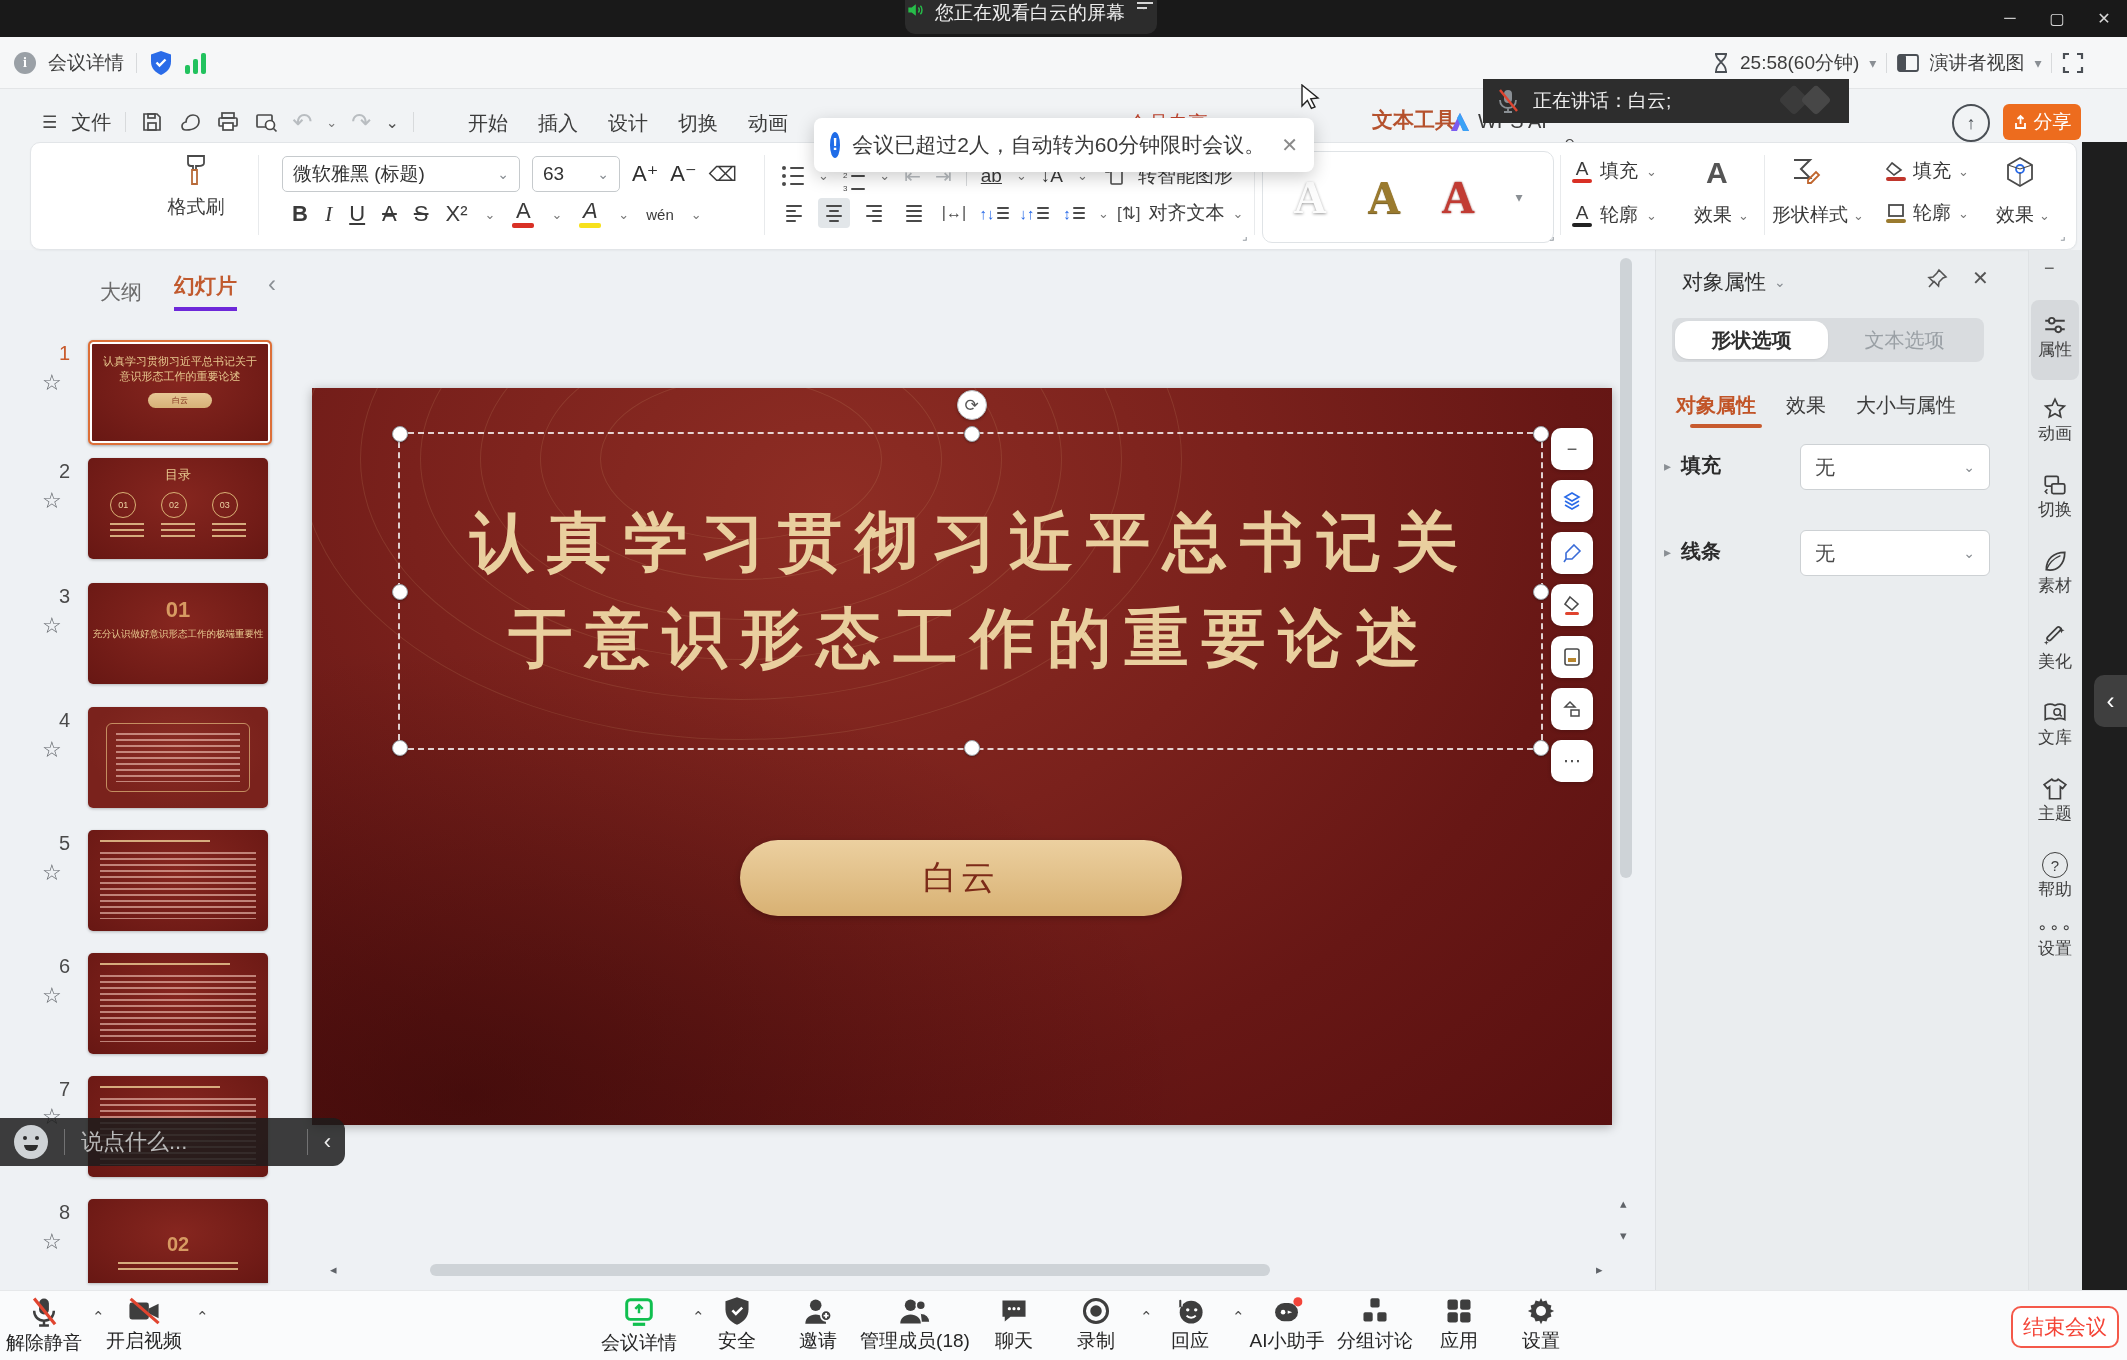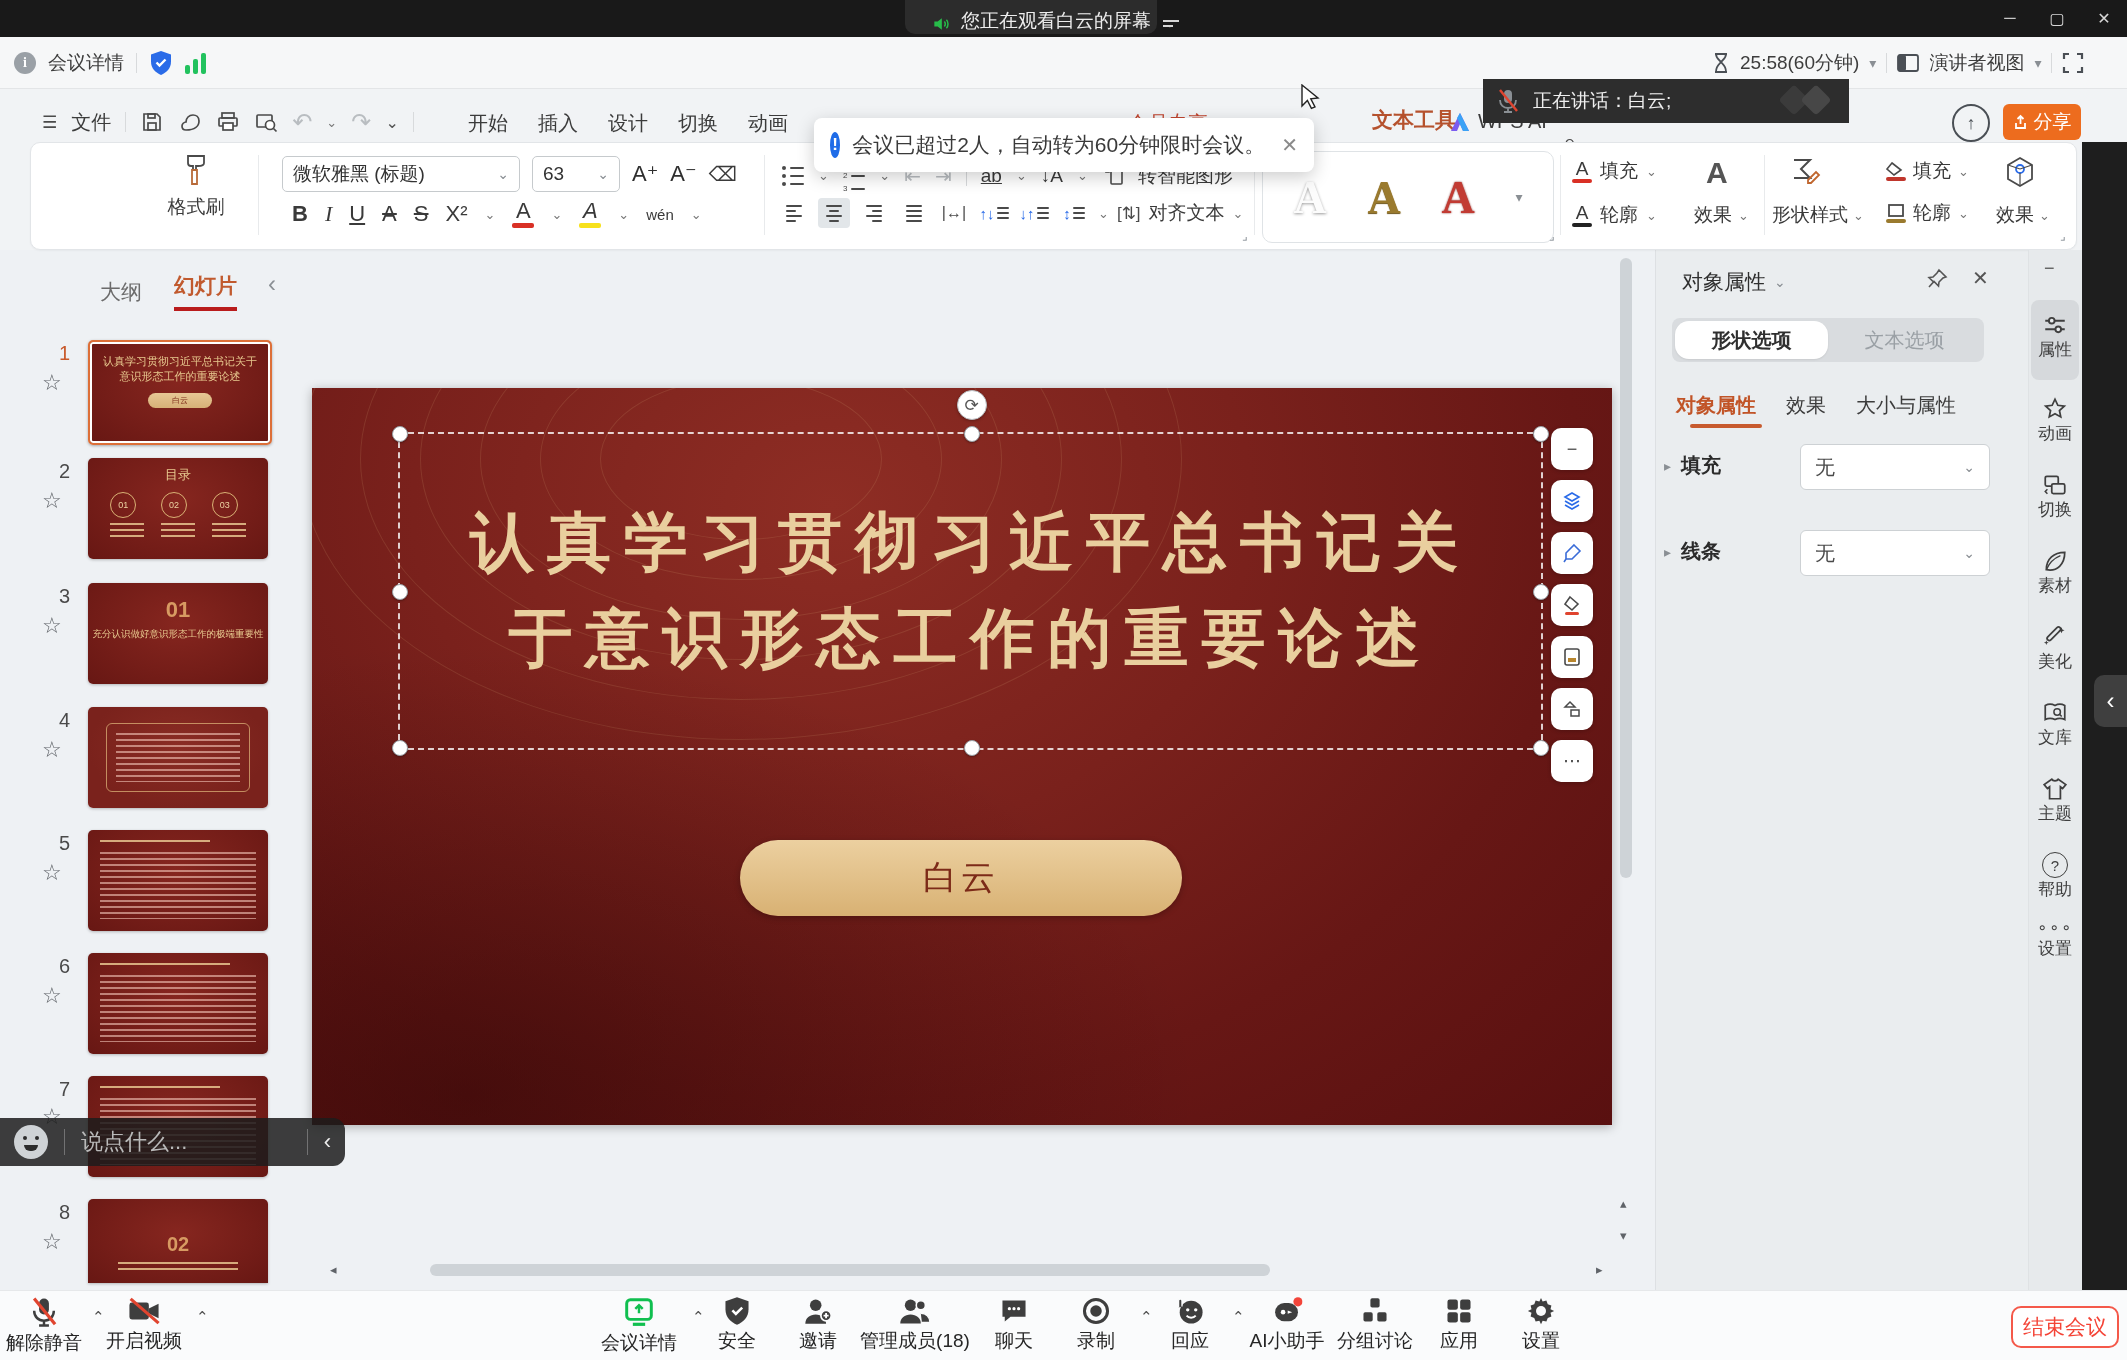--- a/index.html
+++ b/index.html
@@ -4,21 +4,21 @@
 <style>
   html,body{margin:0;padding:0;background:#e9edf0;font-family:"Liberation Sans","DejaVu Sans",sans-serif;}
   #app{position:relative;width:2127px;height:1360px;overflow:hidden;background:#eef1f4;}
   .abs{position:absolute;}
   .flex{display:flex;align-items:center;}
   .ico{display:inline-flex;align-items:center;justify-content:center;}
   svg{display:block;}
 
   
   .titlebar{left:0;top:0;width:2127px;height:37px;background:#191919;z-index:40;}
-  .watch-pill{left:905px;top:0;width:252px;height:34px;background:#2c2c2c;border-radius:0 0 10px 10px;display:flex;align-items:flex-end;gap:10px;padding:0 26px;box-sizing:border-box;}
+  .watch-pill{left:905px;top:0;width:252px;height:34px;background:#2c2c2c;border-radius:0 0 10px 10px;display:flex;align-items:flex-start;gap:10px;padding:0 0;box-sizing:border-box;}
   .watch-pill .txt{color:#ededed;font-size:19px;white-space:nowrap;}
   .winbtn{top:4px;width:34px;height:28px;color:#d6d6d6;font-size:16px;display:flex;align-items:center;justify-content:center;}
 
   
   .meetingbar{left:0;top:37px;width:2127px;height:51px;background:#f6f7f8;border-bottom:1px solid #e3e5e7;z-index:30;}
   .mb-txt{font-size:19px;color:#3d3d3d;}
   .vsep{width:1px;height:20px;background:#d8dadc;}
   .infodot{width:22px;height:22px;border-radius:50%;background:#9aa0a6;color:#fff;font-size:14px;font-weight:bold;display:flex;align-items:center;justify-content:center;font-family:"Liberation Serif",serif;}
   .sigbars{display:flex;align-items:flex-end;gap:3px;height:22px;}
   .sigbars i{width:5px;background:#22c25e;border-radius:2px;display:block;}
@@ -64,21 +64,21 @@
   .speakbox{left:1483px;top:79px;width:366px;height:44px;background:#2d2d2d;z-index:65;display:flex;align-items:center;gap:14px;padding:0 14px;box-sizing:border-box;}
   .speakbox .txt{color:#efefef;font-size:19px;white-space:nowrap;}
   .deco{position:absolute;width:22px;height:22px;transform:rotate(45deg);border-radius:4px;}
 
   
   .sharebtn{left:2003px;top:104px;width:78px;height:36px;background:#ed6c1e;border-radius:6px;color:#fff;font-size:19px;display:flex;align-items:center;justify-content:center;gap:5px;z-index:7;}
   .upcirc{left:1952px;top:104px;width:34px;height:34px;border:2px solid #4a4f55;border-radius:50%;color:#4a4f55;font-size:18px;display:flex;align-items:center;justify-content:center;z-index:7;}
 
   
   .sp-tab{font-size:21px;color:#6b6b6b;}
-  .sp-tab.on{color:#c15a2e;border-bottom:4px solid #b91c1c;padding-bottom:7px;font-weight:bold;}
+  .sp-tab.on{color:#c15a2e;border-bottom:4px solid #6d28d9;padding-bottom:7px;font-weight:bold;}
   .thumb{left:88px;width:180px;height:101px;border-radius:5px;background:radial-gradient(ellipse at 50% 40%,#86261f 0%,#741d18 60%,#671713 100%);box-shadow:0 1px 3px rgba(0,0,0,.25);overflow:hidden;}
   .thumb.sel{border:2px solid #dd6f38;box-shadow:inset 0 0 0 2px #fff,0 1px 3px rgba(0,0,0,.3);}
   .snum{left:44px;width:26px;text-align:right;font-size:20px;color:#4a4a4a;}
   .snum.on{color:#c85a2c;}
   .sstar{left:42px;font-size:22px;color:#5f6368;}
   .t-title{color:#e8c98f;text-align:center;line-height:1.4;}
   .t-pill{background:linear-gradient(180deg,#e7c795,#d6b077);border-radius:8px;color:#7c2a18;display:flex;align-items:center;justify-content:center;}
   .st{background:repeating-linear-gradient(to bottom,rgba(255,214,200,.55) 0 2px,transparent 2px 6px);}
   .stg{background:repeating-linear-gradient(to bottom,rgba(238,206,150,.8) 0 2px,transparent 2px 6px);}
   .circ{width:24px;height:24px;border-radius:50%;border:1px solid #d9b275;color:#ecd3a2;font-size:9px;display:flex;align-items:center;justify-content:center;}

